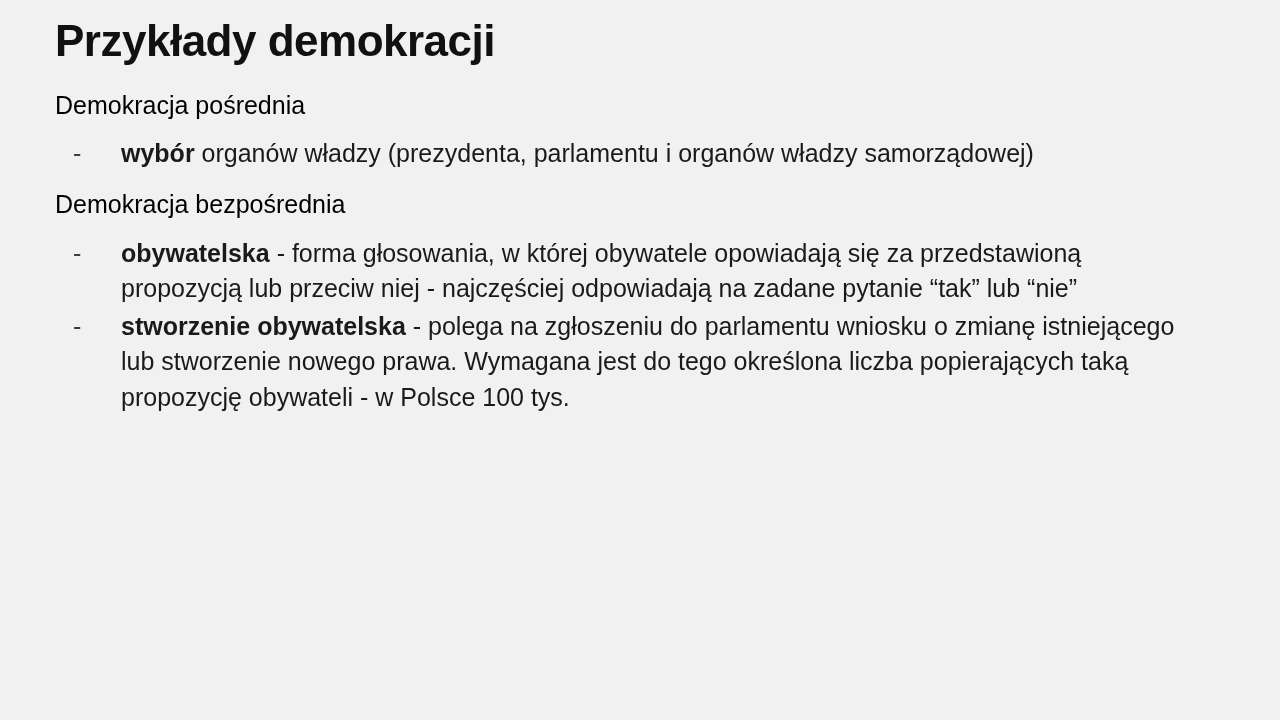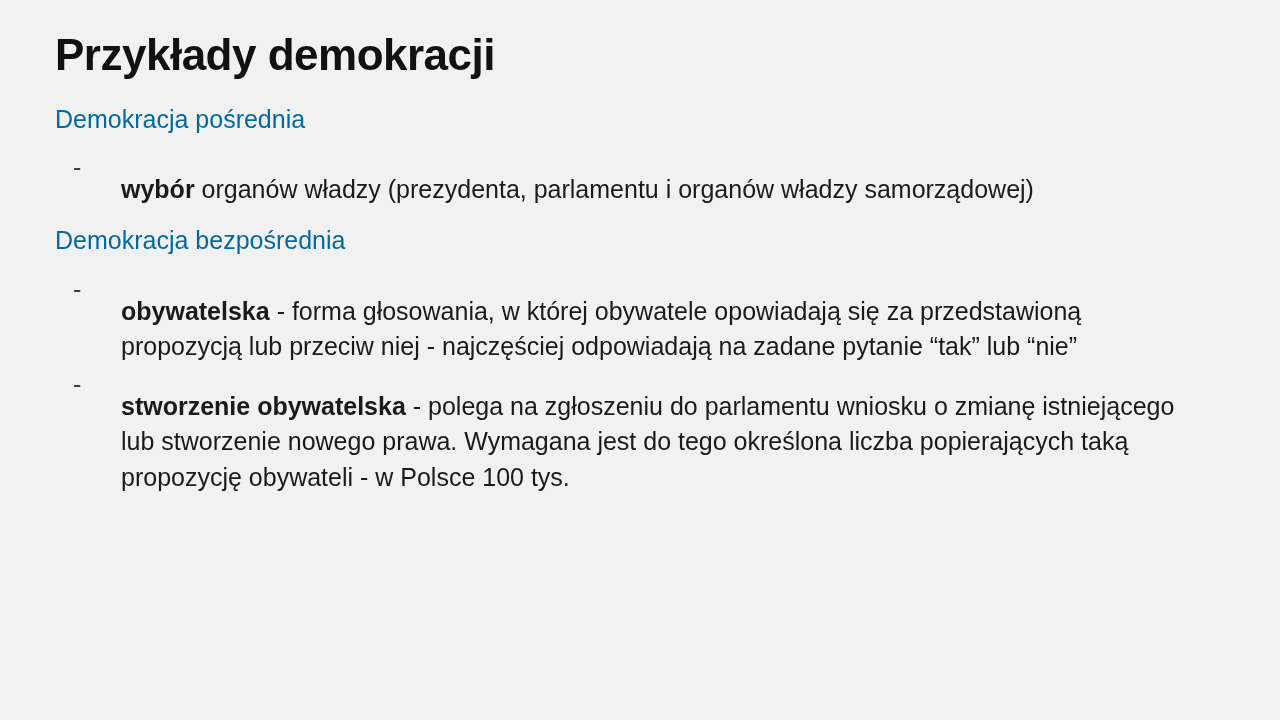--- a/index.html
+++ b/index.html
@@ -12,35 +12,35 @@
     background: #f1f1f1;
     font-family: "Liberation Sans", sans-serif;
     color: #1a1a1a;
     overflow: hidden;
   }
   .slide {
     position: relative;
     width: 1280px;
     height: 720px;
     box-sizing: border-box;
-    padding: 30px 60px 0 55px;
+    padding: 16px 60px 0 55px;
   }
   .slide-title {
     font-size: 44px;
     font-weight: bold;
     letter-spacing: -0.5px;
     line-height: 1.15;
     margin: 0 0 22px 0;
     color: #111111;
   }
   .section-heading {
     font-size: 25px;
     line-height: 1.35;
     margin: 0 0 14px 0;
-    color: #0369a1;
+    color: #000000;
   }
   .bullet-list {
     margin: 0 0 16px 0;
     padding: 0;
     list-style: none;
   }
   .bullet-item {
     position: relative;
     display: flex;
     align-items: flex-start;
@@ -52,21 +52,20 @@
   .bullet-dash {
     width: 48px;
     flex: 0 0 48px;
     color: #3c3c3c;
     font-size: 25px;
     line-height: 1.42;
   }
   .bullet-text {
     flex: 1 1 auto;
     max-width: 1080px;
-    margin-top: 22px;
   }
   .bullet-text b {
     font-weight: bold;
   }
   .group-indirect .bullet-text { max-width: 960px; }
   .group-direct .bullet-item { margin-bottom: 2px; }
 </style>
 </head>
 <body>
 

